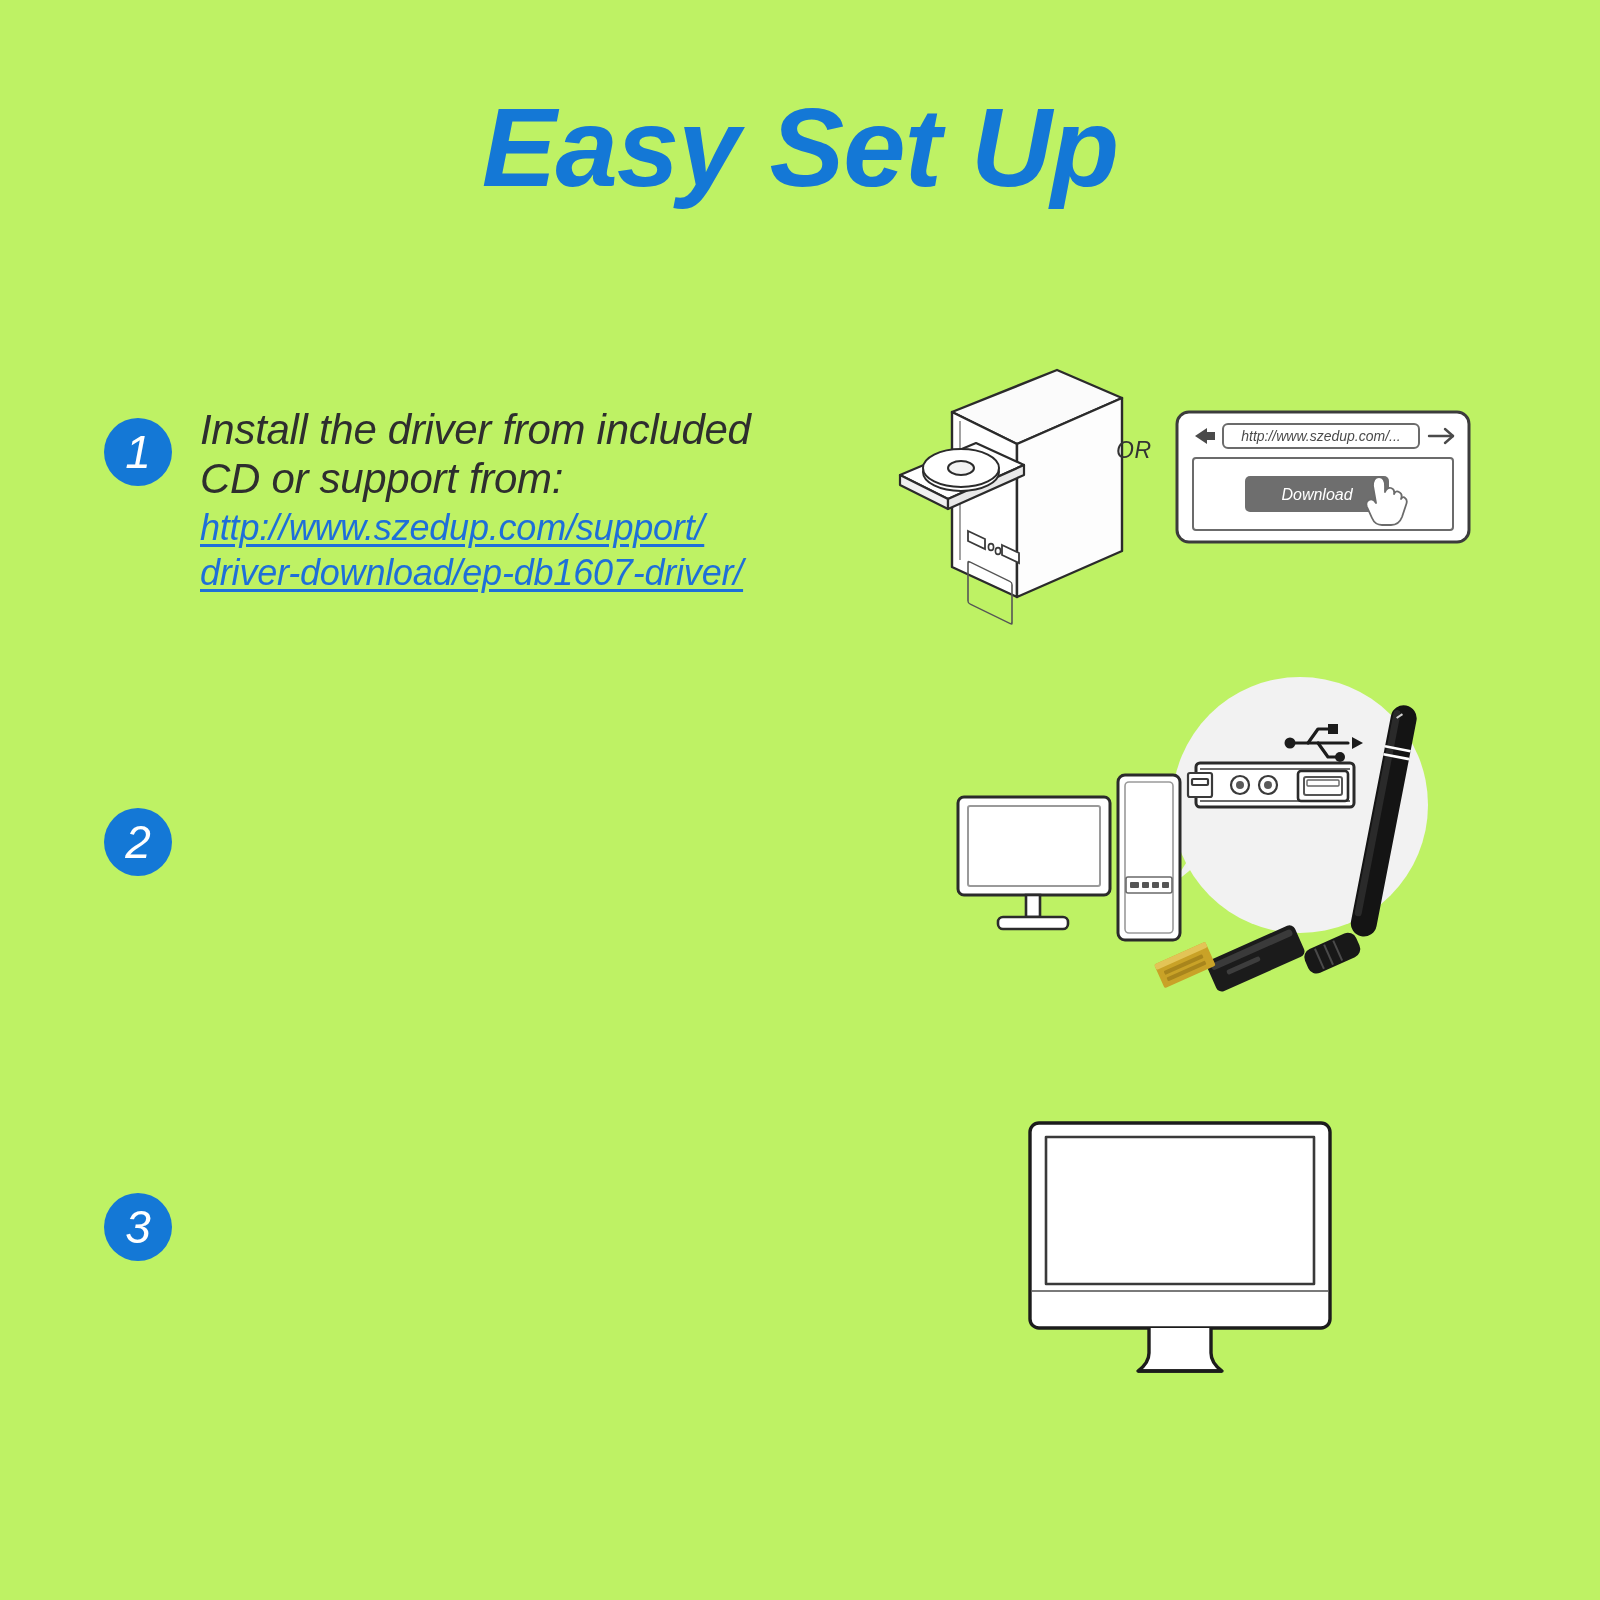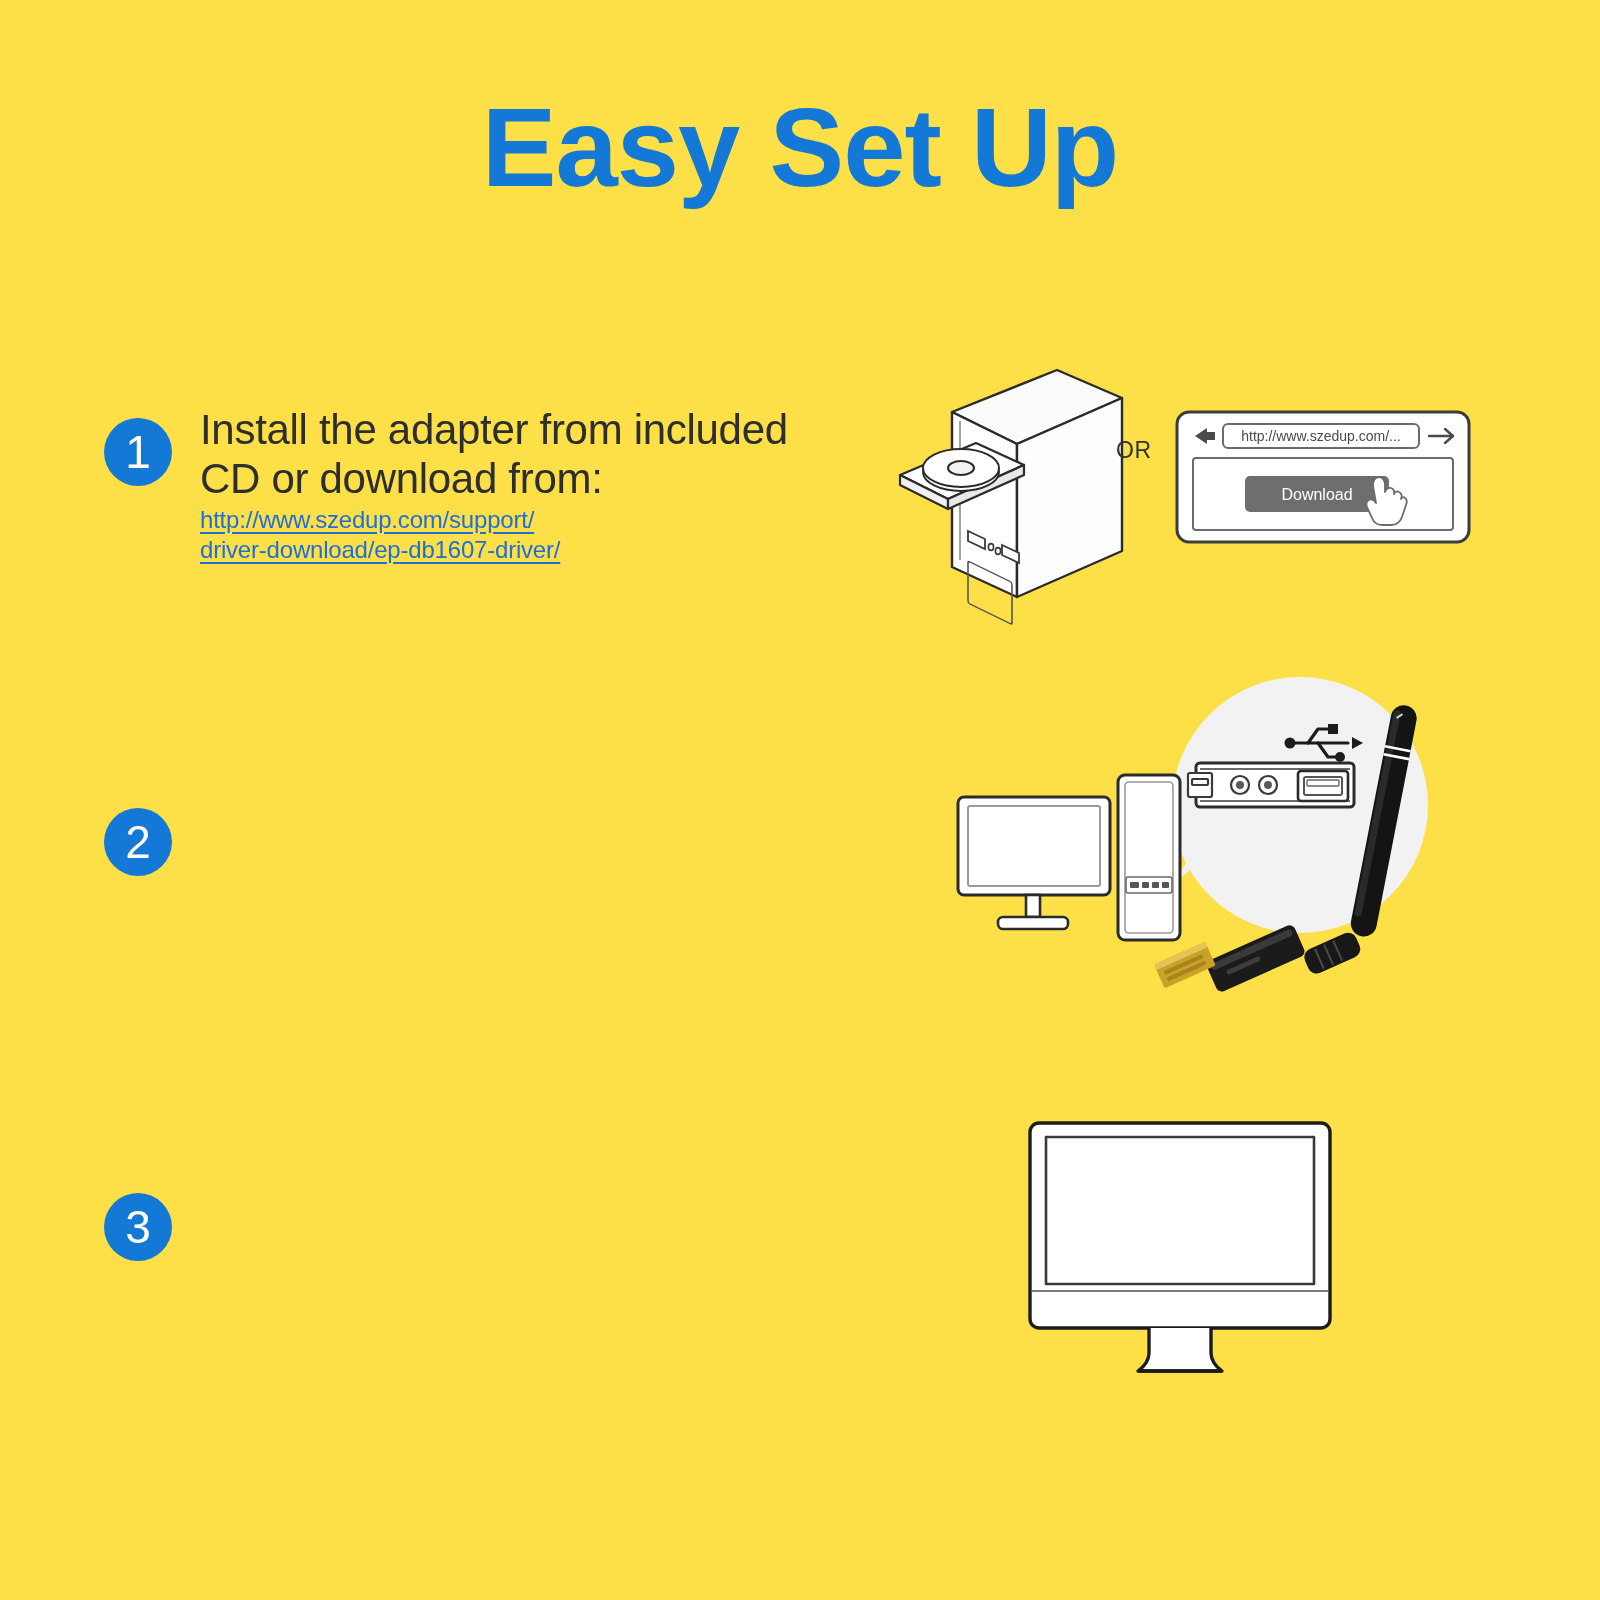--- a/index.html
+++ b/index.html
@@ -10,21 +10,22 @@
     height: 1600px;
     background: #ffffff;
     font-family: "Liberation Sans", sans-serif;
     overflow: hidden;
   }
 
   #page {
     position: relative;
     width: 1600px;
     height: 1600px;
-    background: #fde047;
+    background: #bef264;
+    font-style: italic;
   }
 
   
   #title {
     position: absolute;
     left: 0;
     top: 92px;
     width: 1600px;
     text-align: center;
     font-family: "Liberation Sans", sans-serif;
@@ -77,21 +78,21 @@
   #step-1 .step-text { top: 5px; }
   #step-2 .step-text { top: 108px; }
   #step-3 .step-text { top: 70px; }
 
   .step-link {
     position: absolute;
     left: 200px;
     top: 105px;
     width: 560px;
     font-family: "Liberation Sans", sans-serif;
-    font-size: 24px;
+    font-size: 36px;
     color: #1E6FD9;
     line-height: 1.25;
     letter-spacing: -0.2px;
   }
   .step-link span {
     text-decoration: underline;
     text-underline-offset: 4px;
   }
 
   
@@ -116,21 +117,21 @@
 <body>
 
 <div id="page">
 
   <div id="title">Easy Set Up</div>
 
   <div class="step" id="step-1">
 
     <div class="badge">1</div>
 
-    <div class="step-text">Install the adapter from included CD or download from:</div>
+    <div class="step-text">Install the driver from included CD or support from:</div>
 
     <div class="step-link">
       <span>http://www.szedup.com/support/</span><br>
       <span>driver-download/ep-db1607-driver/</span>
     </div>
 
     <div class="art" id="art-1">
 
       <svg width="250" height="270" viewBox="0 0 250 270" style="position:absolute;left:0;top:0;">
         <g fill="#ffffff" stroke="#2b2b2b" stroke-width="2.4" stroke-linejoin="round">

